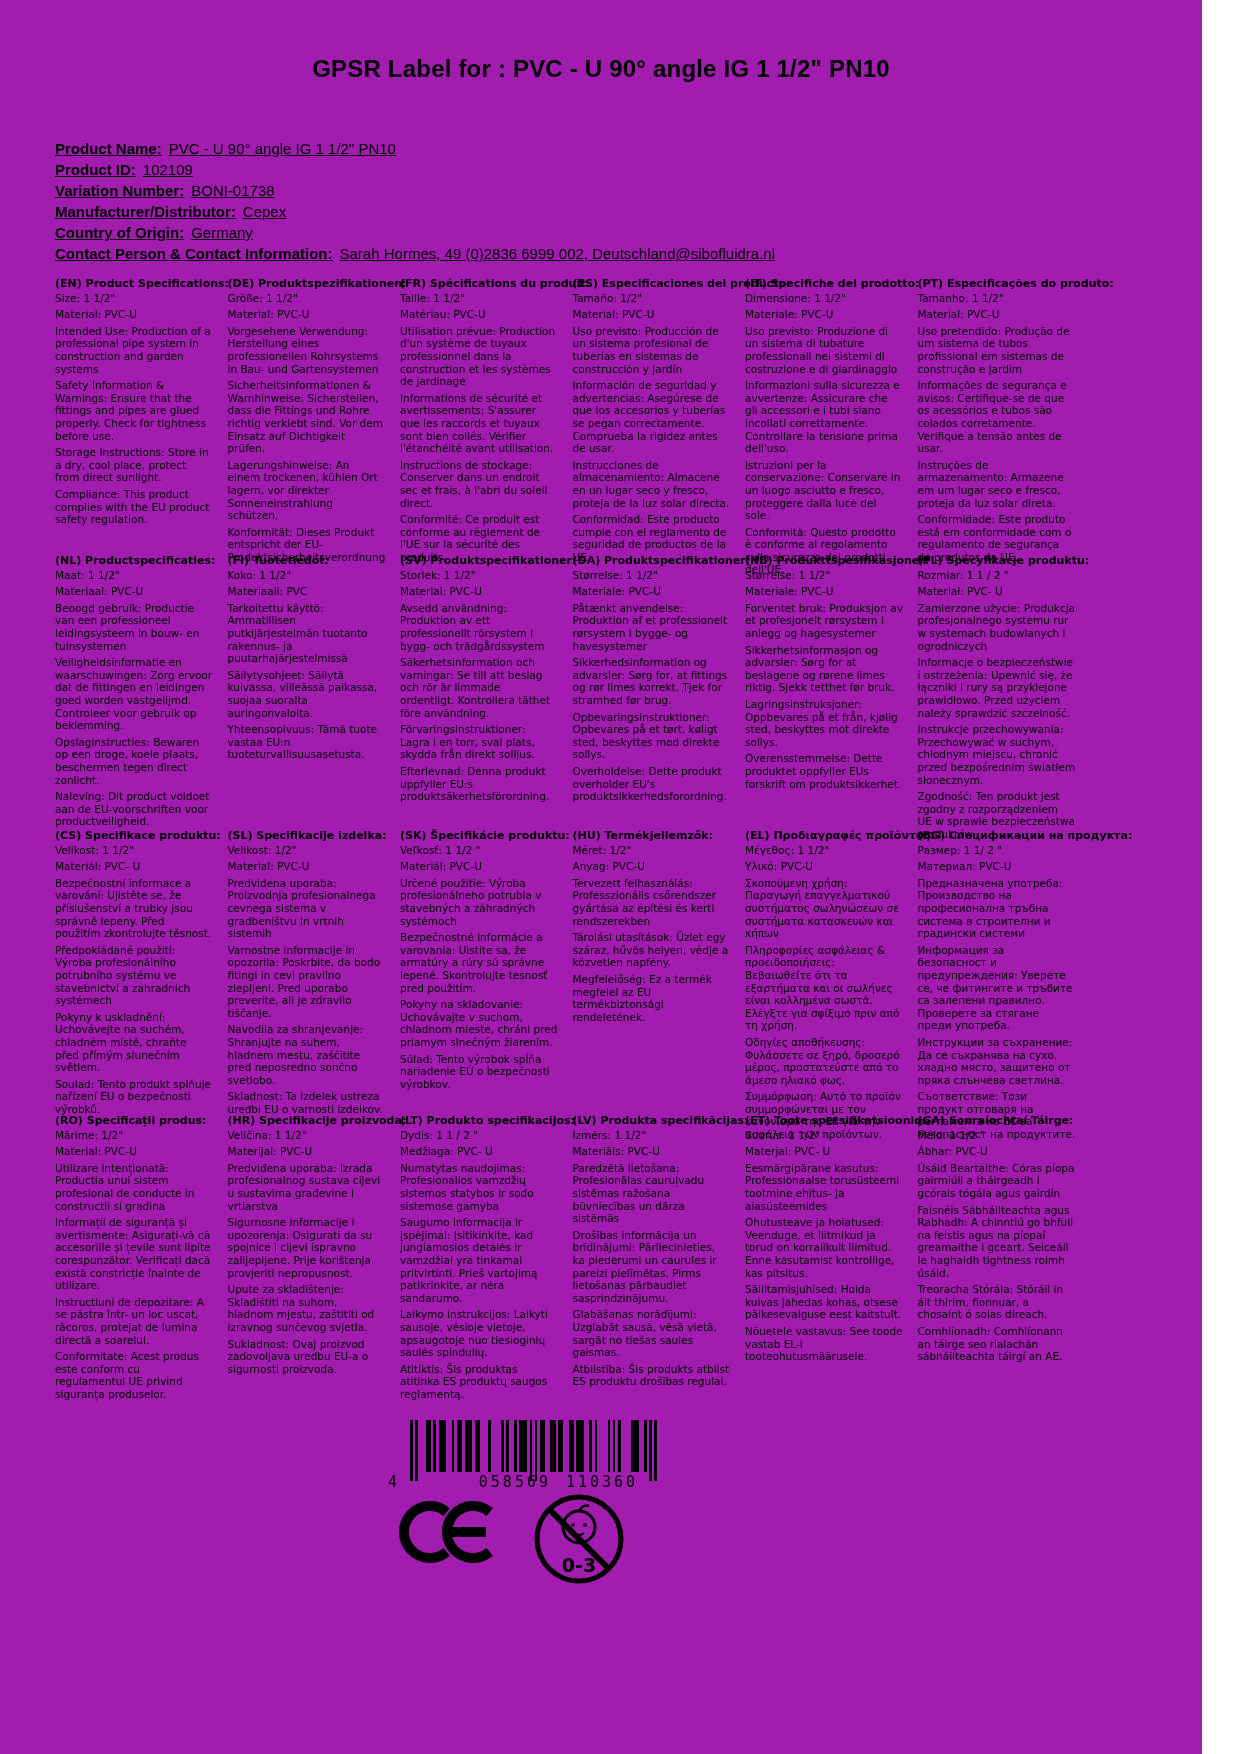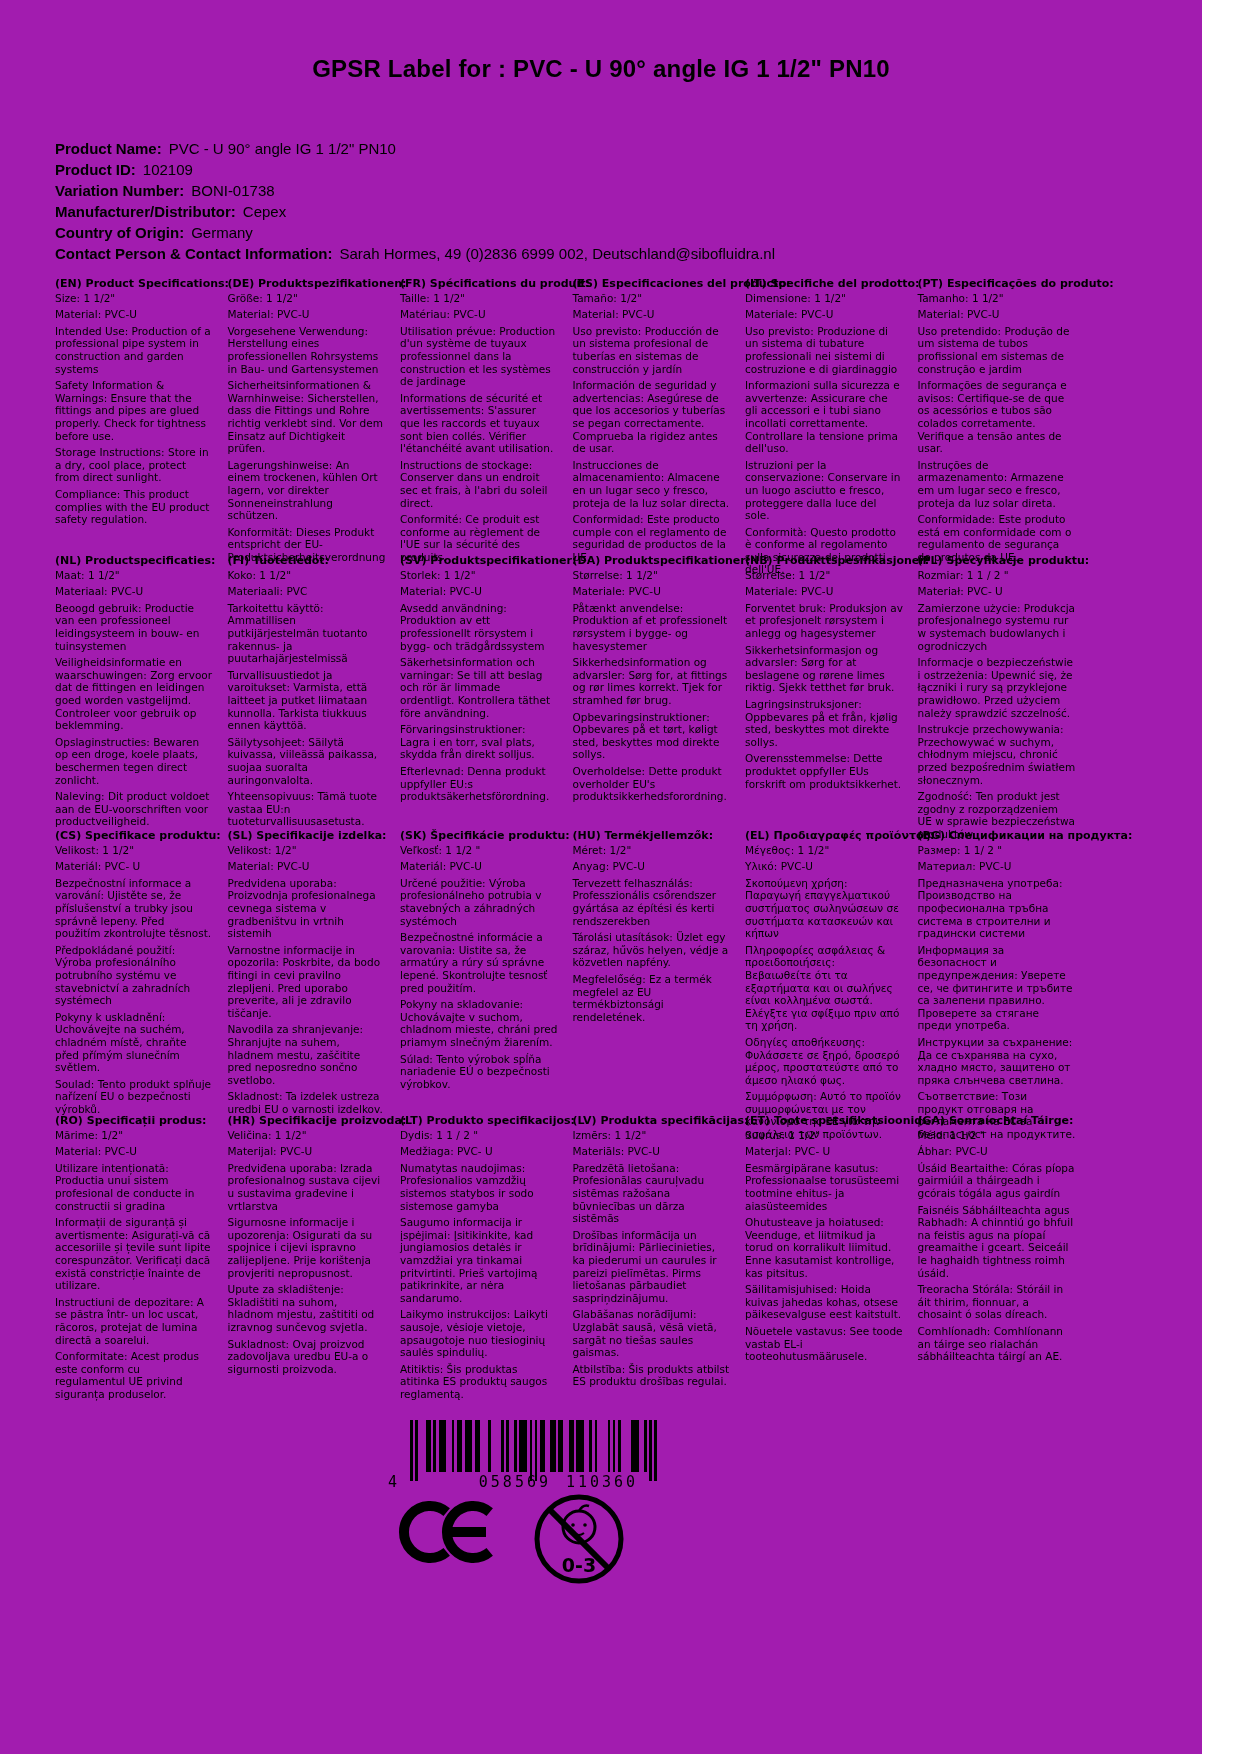--- a/index.html
+++ b/index.html
@@ -1,19 +1,19 @@
 <!DOCTYPE html>
 <html><head>
 <meta charset="utf-8">
 <style>
   html,body{margin:0;padding:0;background:#fff;}
   .page{position:relative;width:1202px;height:1754px;background:#a21caf;color:#000;overflow:hidden;}
   .title{position:absolute;left:0;top:55px;width:100%;text-align:center;
          font:bold 24px "Liberation Sans",sans-serif;letter-spacing:.2px;}
-  .info{position:absolute;left:55px;top:138px;font:15px "Liberation Sans",sans-serif;line-height:21px;}
+  .info{position:absolute;left:55px;top:138px;font:15px "Liberation Sans",sans-serif;line-height:21px;text-decoration:underline;}
   .info-row{white-space:nowrap;}
   .info-label{font-weight:bold;margin-right:7px;}
   .lang-grid{position:absolute;left:55px;top:278px;display:grid;
              grid-template-columns:repeat(6,158px);column-gap:14.5px;
              grid-template-rows:277px 275px 285px auto;}
   .lang-block{font:10.5px "DejaVu Sans",sans-serif;line-height:12.6px;}
   .lang-heading{font-weight:bold;font-size:11px;white-space:nowrap;margin:0 0 1px 0;}
   .lang-par{margin:0 0 4px 0;overflow-wrap:break-word;}
   .barcode{position:absolute;left:388px;top:1420px;width:280px;height:80px;}
   .bars{position:absolute;left:22px;top:0;width:247px;height:62px;}
@@ -117,21 +117,20 @@
         <p class="lang-par">Beoogd gebruik: Productie van een professioneel leidingsysteem in bouw- en tuinsystemen</p>
         <p class="lang-par">Veiligheidsinformatie en waarschuwingen: Zorg ervoor dat de fittingen en leidingen goed worden vastgelijmd. Controleer voor gebruik op beklemming.</p>
         <p class="lang-par">Opslaginstructies: Bewaren op een droge, koele plaats, beschermen tegen direct zonlicht.</p>
         <p class="lang-par">Naleving: Dit product voldoet aan de EU-voorschriften voor productveiligheid.</p>
       </div>
       <div class="lang-block">
         <div class="lang-heading">(FI) Tuotetiedot:</div>
         <p class="lang-par">Koko: 1 1/2"</p>
         <p class="lang-par">Materiaali: PVC</p>
         <p class="lang-par">Tarkoitettu käyttö: Ammatillisen putkijärjestelmän tuotanto rakennus- ja puutarhajärjestelmissä</p>
-        <p class="lang-par">Turvallisuustiedot ja varoitukset: Varmista, että laitteet ja putket liimataan kunnolla. Tarkista tiukkuus ennen käyttöä.</p>
         <p class="lang-par">Säilytysohjeet: Säilytä kuivassa, viileässä paikassa, suojaa suoralta auringonvalolta.</p>
         <p class="lang-par">Yhteensopivuus: Tämä tuote vastaa EU:n tuoteturvallisuusasetusta.</p>
       </div>
       <div class="lang-block">
         <div class="lang-heading">(SV) Produktspecifikationer:</div>
         <p class="lang-par">Storlek: 1 1/2"</p>
         <p class="lang-par">Material: PVC-U</p>
         <p class="lang-par">Avsedd användning: Produktion av ett professionellt rörsystem i bygg- och trädgårdssystem</p>
         <p class="lang-par">Säkerhetsinformation och varningar: Se till att beslag och rör är limmade ordentligt. Kontrollera täthet före användning.</p>
         <p class="lang-par">Förvaringsinstruktioner: Lagra i en torr, sval plats, skydda från direkt solljus.</p>

